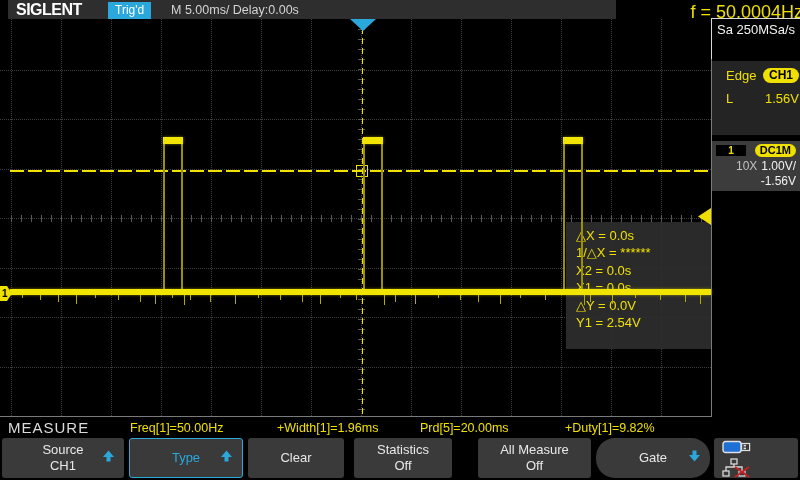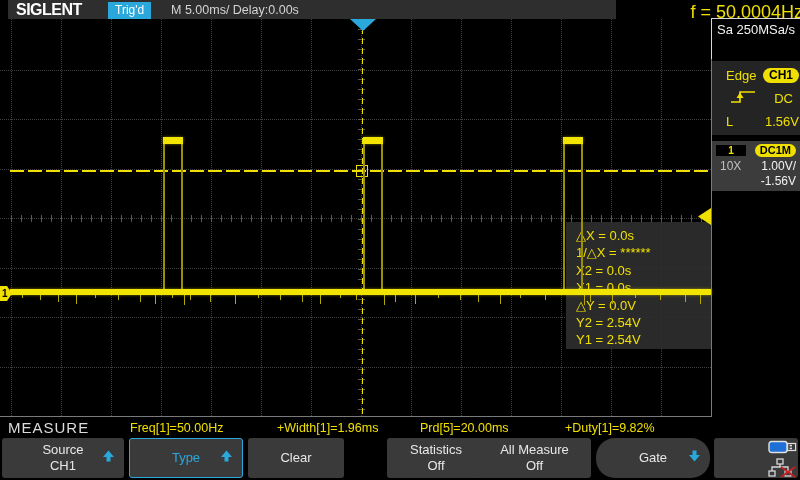--- a/index.html
+++ b/index.html
@@ -78,21 +78,21 @@
                 border-radius:8px; padding:0 5px; line-height:13px; }
   .chan-dim { color:#c0c0c0; }
   .chan-val { color:#f2f2f2; }
 
   
   .measure-bar { position:absolute; left:0; top:418px; width:800px; height:19px; background:#000; z-index:6; }
   .measure-title { position:absolute; left:8px; top:1px; color:#dcdcdc; font-size:15px; letter-spacing:1px; }
   .m-item { position:absolute; top:3px; color:#f0e000; font-size:12.5px; white-space:nowrap; }
 
   
-  .menu { position:absolute; left:0; top:438px; width:800px; height:42px; background:#000; z-index:6;text-align:right; }
+  .menu { position:absolute; left:0; top:438px; width:800px; height:42px; background:#000; z-index:6; }
   .btn { position:absolute; top:0; height:40px; background:#3a3a3a; border-radius:3px;
          color:#e8e8e8; font-size:13px; display:flex; flex-direction:column;
          justify-content:center; align-items:center; line-height:16px; }
   .btn .arr { position:absolute; right:9px; top:50%; transform:translateY(-50%); }
   .btn-active { border:1px solid #2aa8dc; color:#2aa8dc; }
   .icon-tray { position:absolute; left:714px; top:0; width:84px; height:40px; background:#3a3a3a;
                border-radius:3px; padding:2px 0 0 8px; }
 </style>
 </head>
 <body>
@@ -178,62 +178,52 @@
     <div class="cursor-v"></div>
     <div class="cursor-h"></div>
     <div class="cursor-cross"></div>
 
     <div class="cursor-box">
       <div>△X = 0.0s</div>
       <div>1/△X = ******</div>
       <div>X2 = 0.0s</div>
       <div>X1 = 0.0s</div>
       <div>△Y = 0.0V</div>
-      <div>Y2 = 2.54V</div>
       <div>Y1 = 2.54V</div>
     </div>
 
     <div class="wf wf-base"></div>
     <div class="ch-marker">1</div>
     <div class="trig-lvl-marker"></div>
   </div>
 
   <div class="trig-pos-marker"></div>
 
   <div class="acq-panel">
     <div>Sa 250MSa/s</div>
   </div>
 
   <div class="trig-panel">
     <div class="trig-row">
       <span>Edge</span>
       <span class="src-badge">CH1</span>
     </div>
     <div class="trig-row">
-      <span style="margin-left:4px;">
-        <svg width="26" height="16" viewBox="0 0 26 16">
-          <path d="M1 13 H10 V3 H25" stroke="#f0e000" fill="none" stroke-width="1.6"></path>
-          <path d="M10 3.5 L6.5 9 L13.5 9 Z" fill="#f0e000"></path>
-        </svg>
-      </span>
-      <span style="margin-right:6px;">DC</span>
-    </div>
-    <div class="trig-row">
       <span>L</span>
       <span>1.56V</span>
     </div>
   </div>
 
   <div class="chan-panel">
     <div class="chan-row">
       <span class="ch-num-badge">1</span>
       <span class="coup-badge">DC1M</span>
     </div>
     <div class="chan-row">
-      <span class="chan-dim" style="margin-left:4px;">10X</span>
+      <span class="chan-dim" style="margin-left:20px;">10X</span>
       <span class="chan-val">1.00V/</span>
     </div>
     <div class="chan-row" style="justify-content:flex-end;">
       <span class="chan-val">-1.56V</span>
     </div>
   </div>
 
   <div class="measure-bar">
     <span class="measure-title">MEASURE</span>
     <span class="m-item" style="left:130px">Freq[1]=50.00Hz</span>
@@ -256,21 +246,21 @@
       <span>Type</span>
       <span class="arr">
         <svg width="13" height="13" viewBox="0 0 13 13">
             <path d="M6.5 1 L12 7.5 H8.5 V12 H4.5 V7.5 H1 Z" fill="#2aa8dc"></path>
           </svg>
       </span>
     </div>
     <div class="btn" style="left:248px;width:96px;">
       <span>Clear</span>
     </div>
-    <div class="btn" style="left:387px;width:98px;">
+    <div class="btn" style="left:354px;width:98px;">
       <span>Statistics</span>
       <span>Off</span>
     </div>
     <div class="btn" style="left:478px;width:113px;">
       <span>All Measure</span>
       <span>Off</span>
     </div>
     <div class="btn" style="left:596px;width:114px;border-radius:19px;">
       <span>Gate</span>
       <span class="arr">

